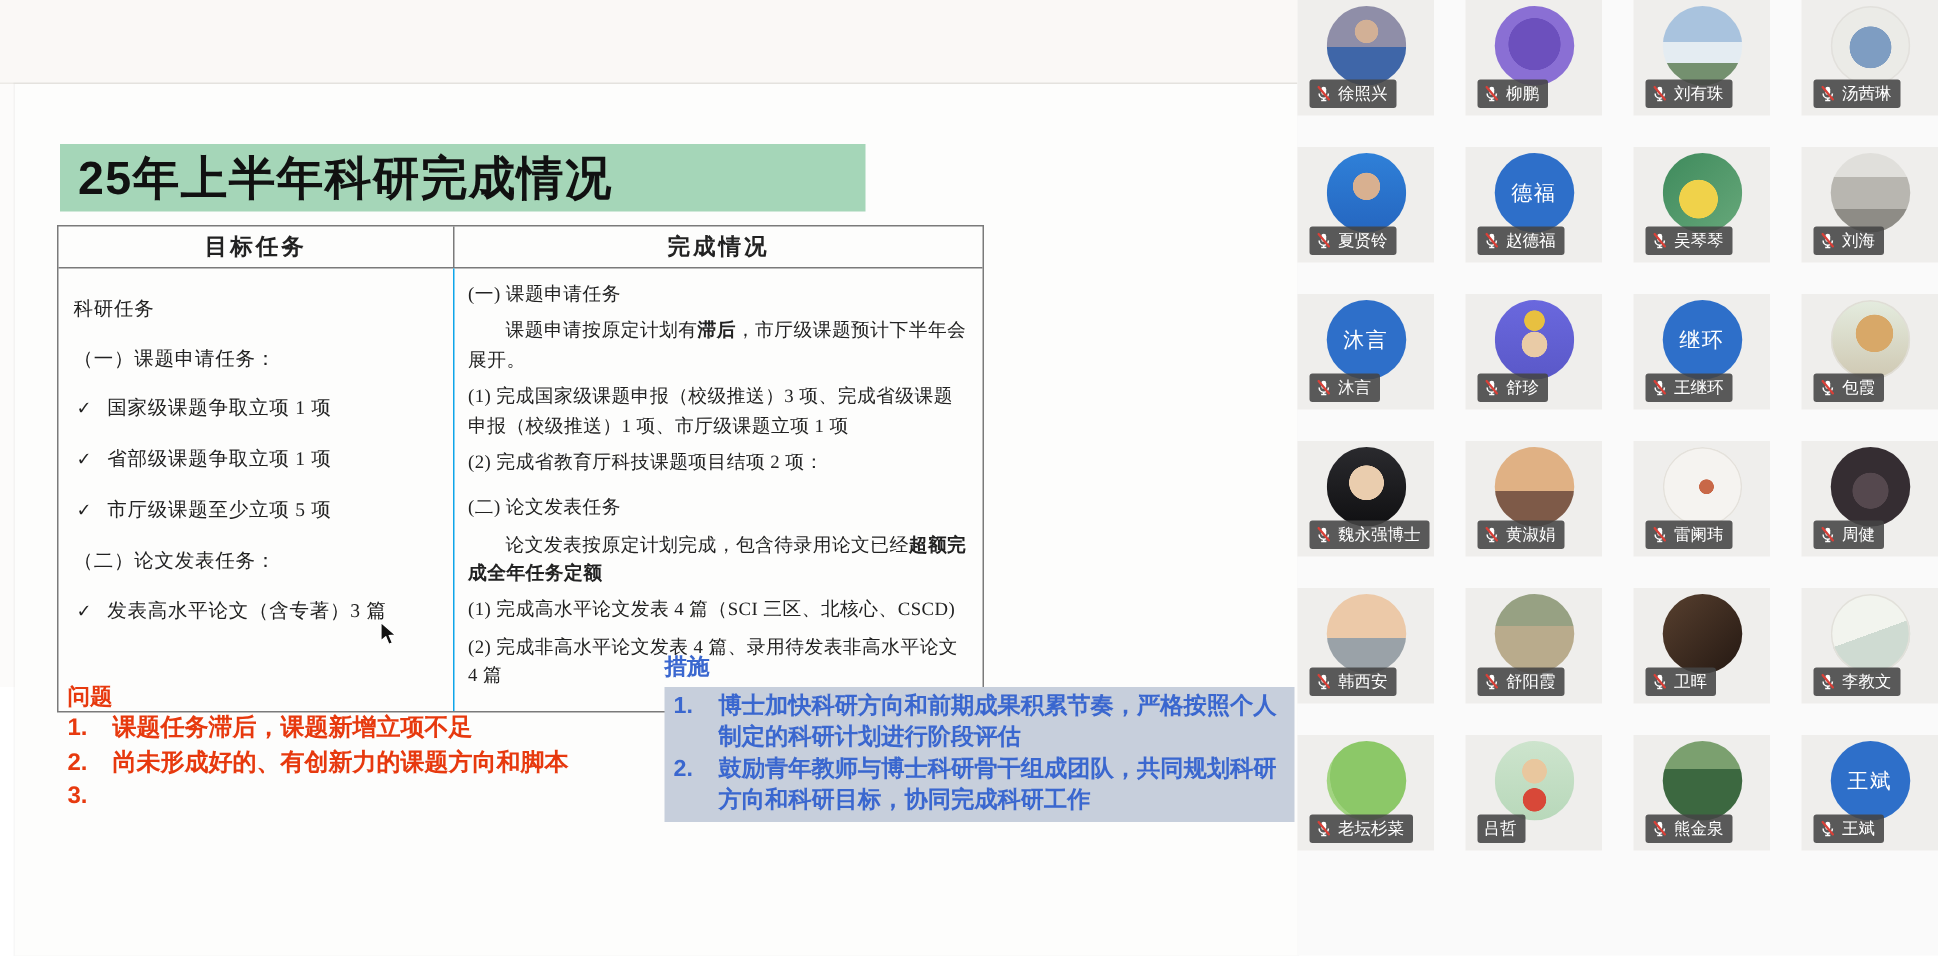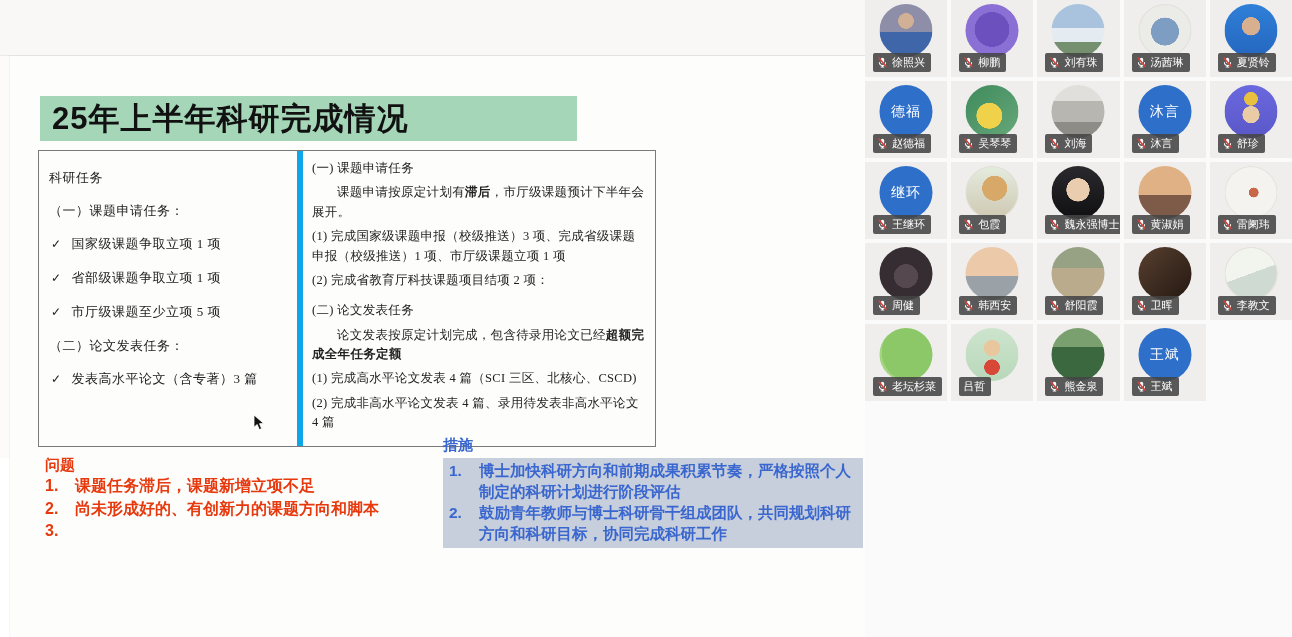--- a/index.html
+++ b/index.html
@@ -18,21 +18,21 @@
                  font-size:31px; font-weight:bold; line-height:45px; padding-left:12px;
                  letter-spacing:1px; }
 
   .report-table { position:absolute; left:28px; top:94px; width:618px;
                   border:1px solid #7a7a7a; font-family:"Liberation Serif", serif; color:#222; }
   .thead { display:flex; border-bottom:1px solid #7a7a7a; }
   .th { font-weight:bold; font-size:15px; text-align:center; padding:4px 0; letter-spacing:2px; }
   .th-goals  { width:264px; border-right:1px solid #7a7a7a; }
   .th-status { flex:1; }
   .tbody { display:flex; min-height:279px; }
-  .cell-goals  { width:264px; border-right:6px solid #0ea5e9; padding:10px 8px 8px 10px; }
+  .cell-goals  { width:264px; border-right:1px solid #0ea5e9; padding:10px 8px 8px 10px; }
   .cell-status { flex:1; padding:8px 8px 8px 9px; }
 
   .goal-line { font-size:13px; line-height:33px; white-space:nowrap; letter-spacing:0.5px; }
   .goal-line .chk { display:inline-block; margin:0 10px 0 2px; font-size:12px; }
 
   .status-line { font-size:12.5px; line-height:1.55; margin-bottom:5px; letter-spacing:0.3px; }
   .status-line.ind { text-indent:2em; }
   .status-line.mt  { margin-top:11px; }
   .status-line b   { font-weight:bold; }
 
@@ -50,21 +50,21 @@
   .measures .sec-heading { font-size:15px; line-height:21px; }
   .measures-box { background:var(--measure_bg); padding:2px 6px 4px 6px; margin-top:3px; }
   .measures .num-line { font-size:15.5px; line-height:21px; }
 
   .annot-dot { position:absolute; left:853px; top:67px; width:5px; height:5px;
                border-radius:50%; background:#f0a030; }
   .cursor { position:absolute; left:243px; top:358px; }
 
   
   .grid-panel { position:absolute; left:865px; top:0; width:427px; height:637px; background:#fafafa; }
-  .grid { display:grid; grid-template-columns:repeat(5,1fr); grid-auto-rows:77px; gap:4px;
+  .grid { display:grid; grid-template-columns:repeat(4,1fr); grid-auto-rows:77px; gap:21px;
           width:100%; height:100%; }
   .tile { position:relative; background:#efeeec; overflow:hidden; }
 
   .av { position:absolute; left:50%; top:4px; transform:translateX(-50%);
         width:53px; height:53px; border-radius:50%;
         display:flex; align-items:center; justify-content:center; }
   .av-text { color:#ffffff; font-size:14px; letter-spacing:1px; }
 
   .nametag { position:absolute; left:8px; bottom:5px; display:flex; align-items:center; gap:4px;
              background:rgba(68,68,68,0.88); color:#fff; font-size:11px;
@@ -111,20 +111,24 @@
 <body>
 
 <div class="left-panel">
   <div class="top-strip"></div>
   <div class="annot-dot"></div>
 
   <div class="slide">
     <div class="slide-title">25年上半年科研完成情况</div>
 
     <div class="report-table">
+      <div class="thead">
+        <div class="th th-goals">目标任务</div>
+        <div class="th th-status">完成情况</div>
+      </div>
       <div class="tbody">
         <div class="cell-goals">
             <div class="goal-line"><span>科研任务</span></div>
             <div class="goal-line"><span>（一）课题申请任务：</span></div>
             <div class="goal-line"><span class="chk">✓</span><span>国家级课题争取立项 1 项</span></div>
             <div class="goal-line"><span class="chk">✓</span><span>省部级课题争取立项 1 项</span></div>
             <div class="goal-line"><span class="chk">✓</span><span>市厅级课题至少立项 5 项</span></div>
             <div class="goal-line"><span>（二）论文发表任务：</span></div>
             <div class="goal-line"><span class="chk">✓</span><span>发表高水平论文（含专著）3 篇</span></div>
           </div>

